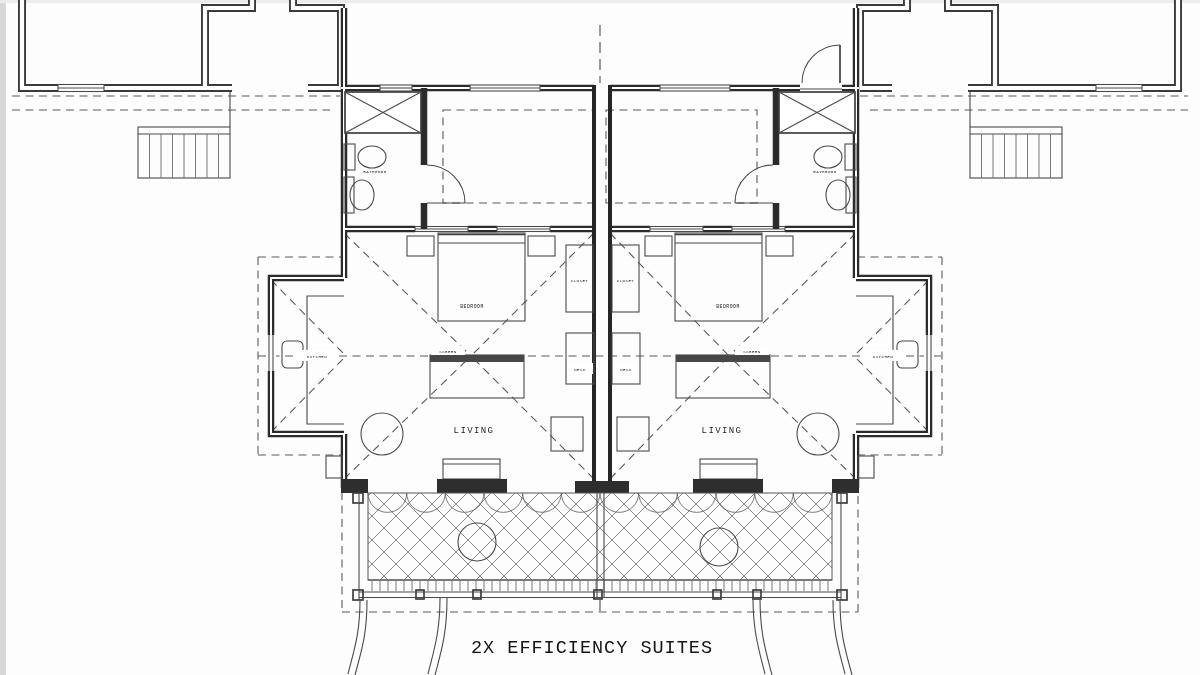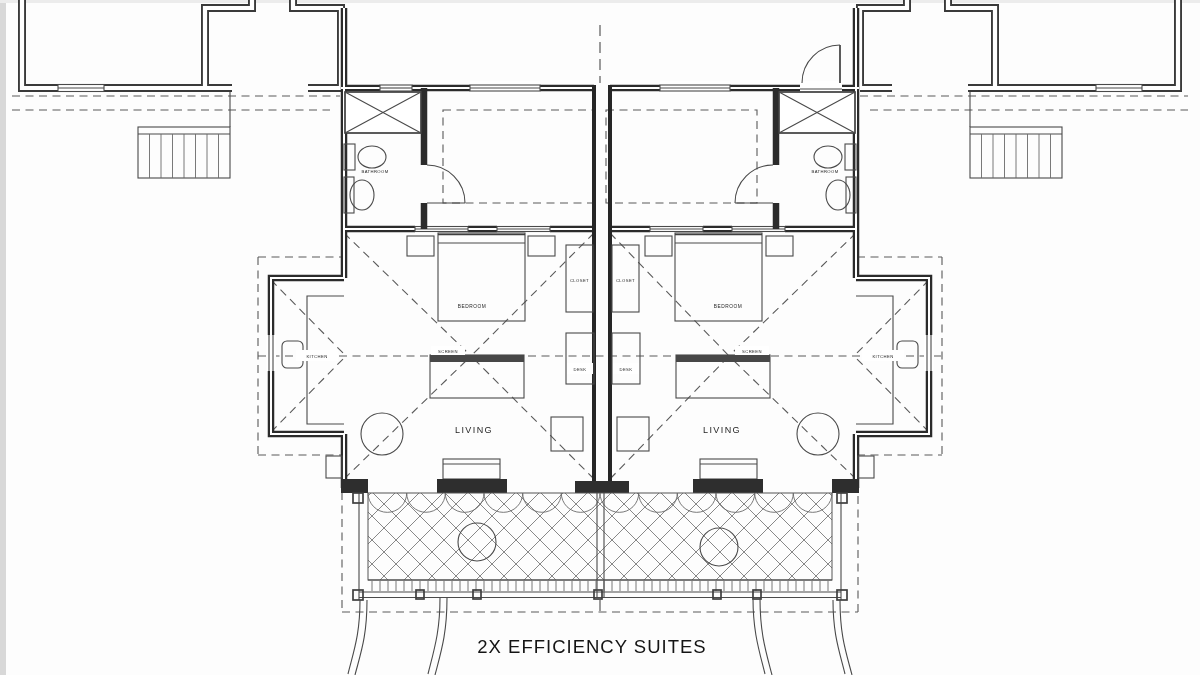--- a/index.html
+++ b/index.html
@@ -1,21 +1,21 @@
 <!DOCTYPE html>
 <html style="--wall: #2b2b2b; --thin: #4a4a4a; --dash: #5a5a5a; --text: #1f1f1f; --bg: #fdfdfd; --edge: #d8d8d8;"><head>
 <meta charset="utf-8">
 <style>
   :root{
     --wall:#2b2b2b; --thin:#4a4a4a; --dash:#5a5a5a; --text:#1f1f1f;
     --bg:#fdfdfd; --edge:#d8d8d8;
   }
   html,body{margin:0;padding:0;background:#fff;}
   #stage{position:relative;width:1200px;height:675px;background:var(--bg);overflow:hidden;
-         font-family:Liberation Sans, sans-serif;}
+         font-family:Liberation Mono, monospace;}
   svg{display:block}
   .nw-o{stroke:#3a3a3a;stroke-width:8;fill:none}
   .nw-i{stroke:#fff;stroke-width:4.2;fill:none}
   .uw-o{stroke:var(--wall);stroke-width:6.5;fill:none}
   .uw-i{stroke:#fff;stroke-width:2;fill:none}
   .pw{stroke:#262626;stroke-width:4;fill:none}
   .t1{stroke:var(--thin);stroke-width:1.1;fill:none}
   .t2{stroke:#3f3f3f;stroke-width:1.7;fill:none}
   .t3{stroke:#6a6a6a;stroke-width:0.9;fill:none}
   .dash{stroke:var(--dash);stroke-width:1.1;fill:none;stroke-dasharray:8 5.5}

